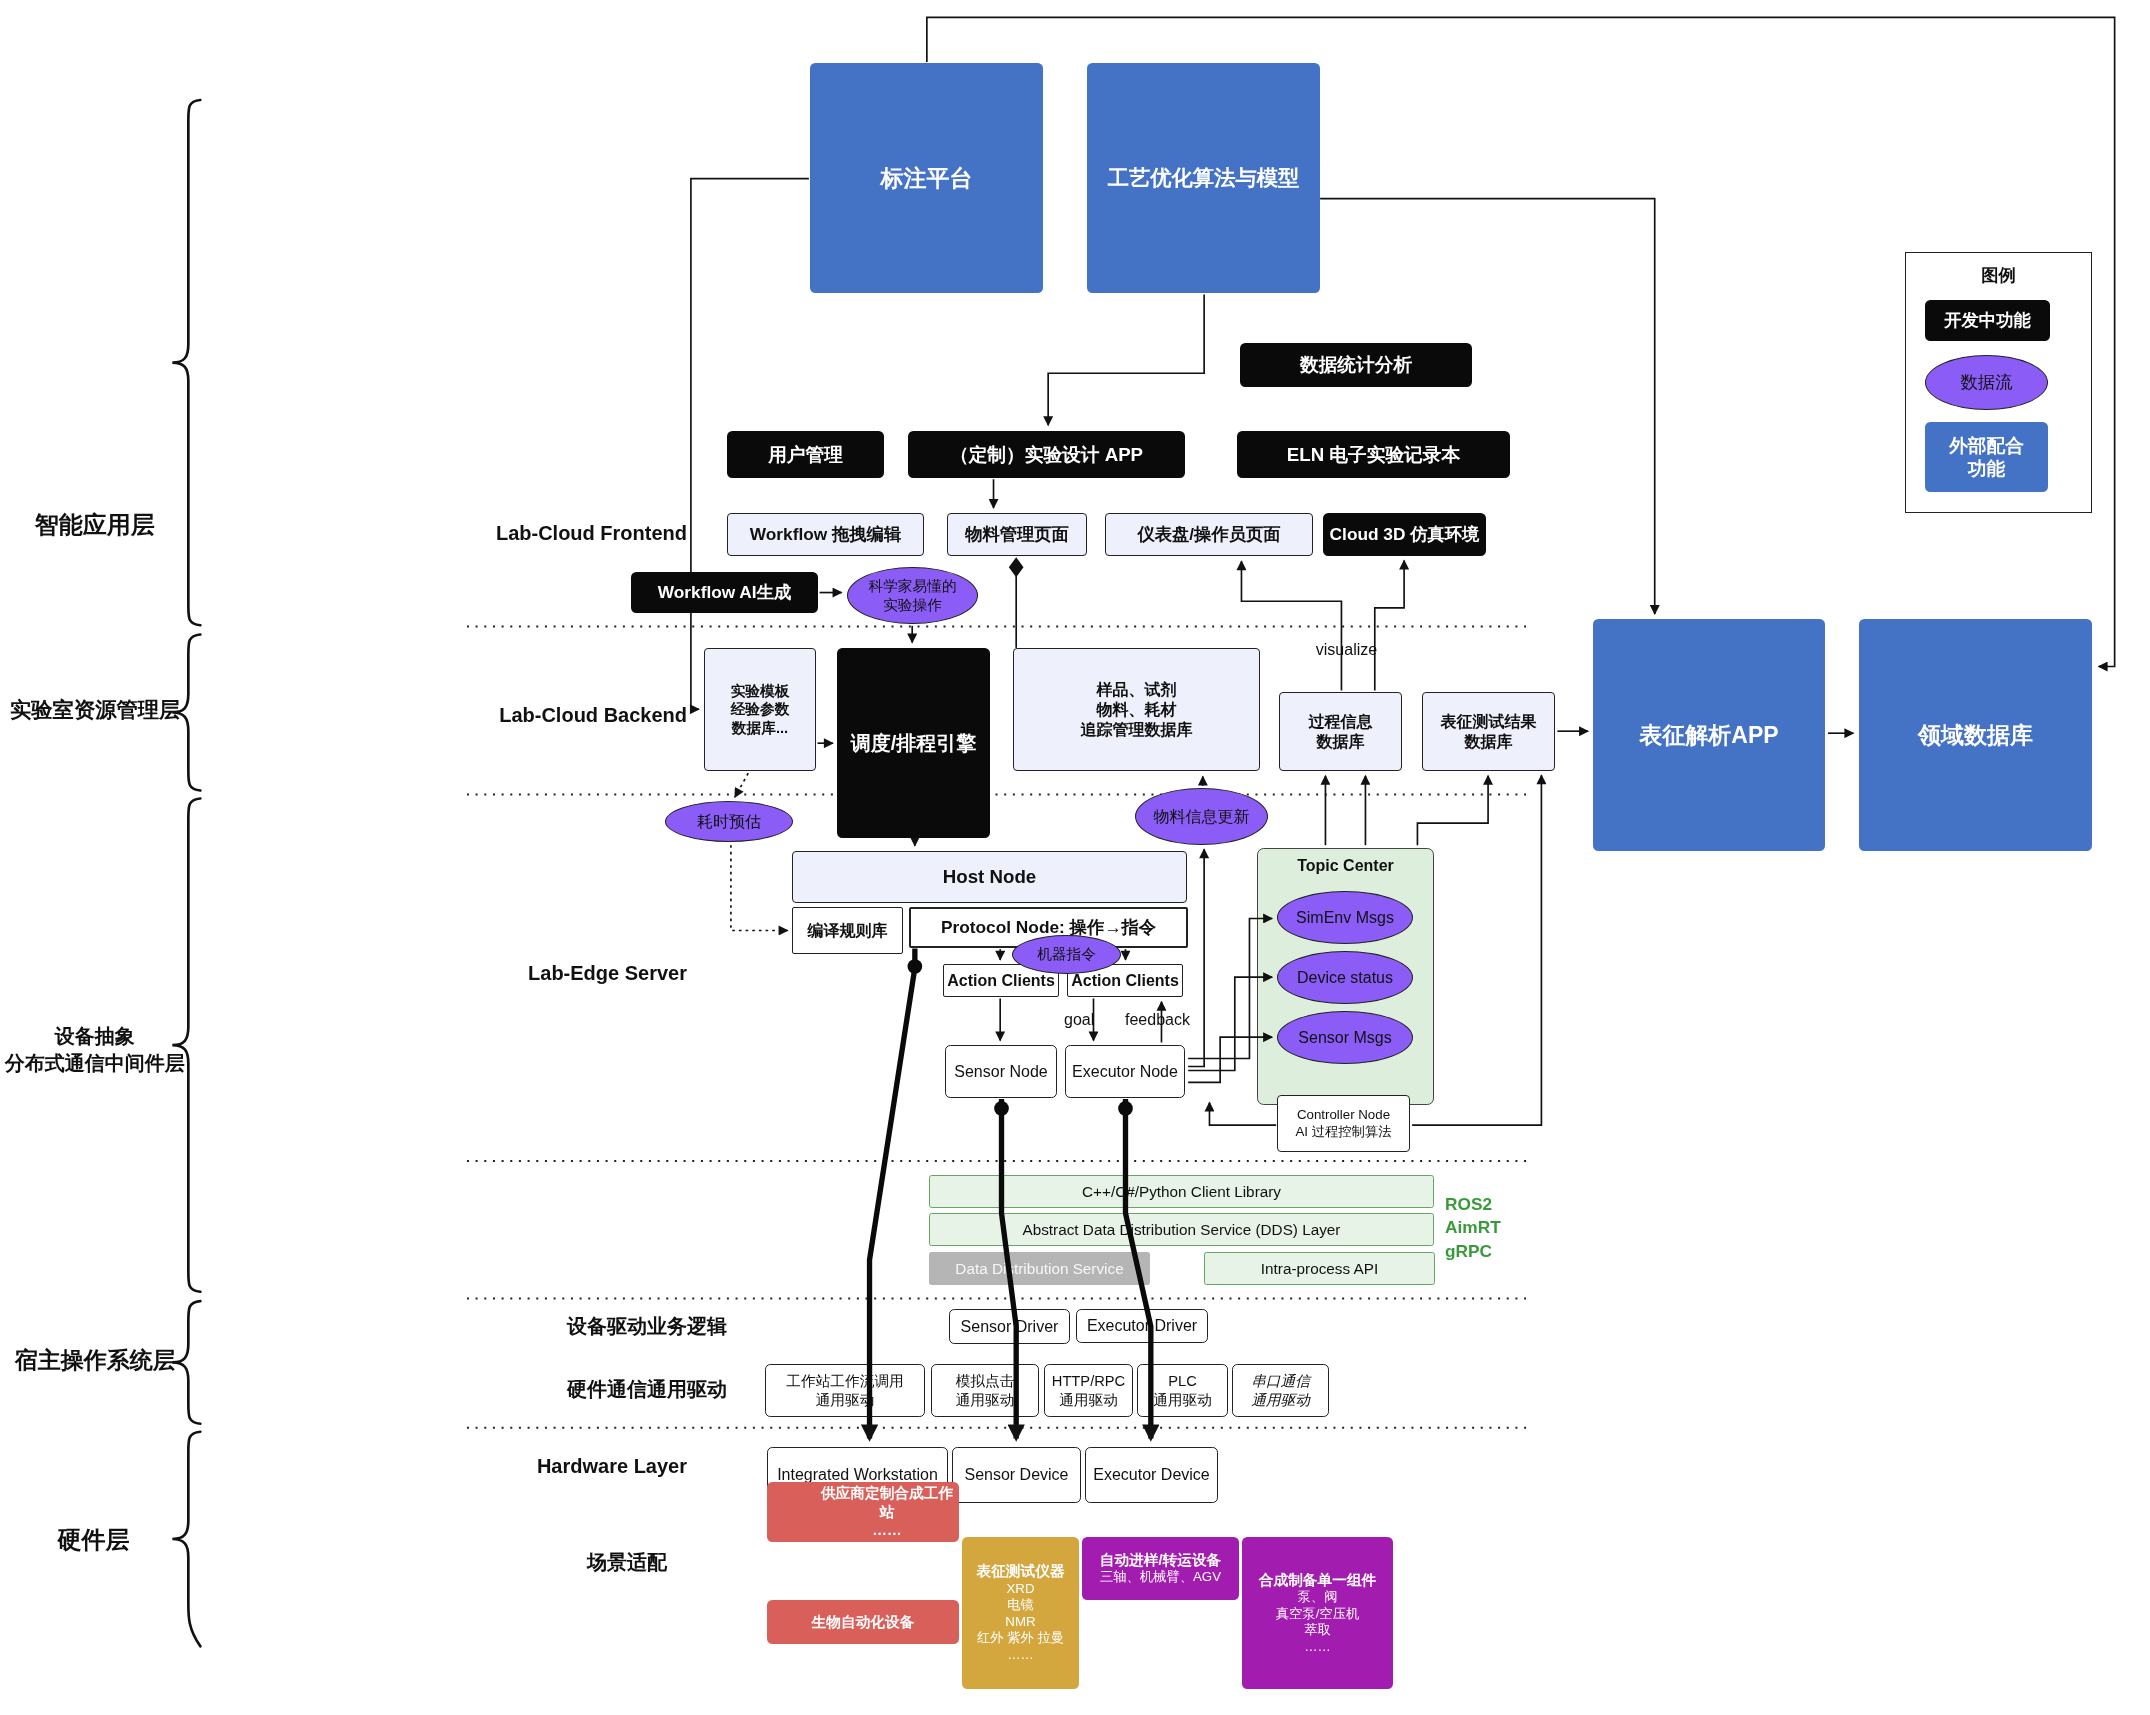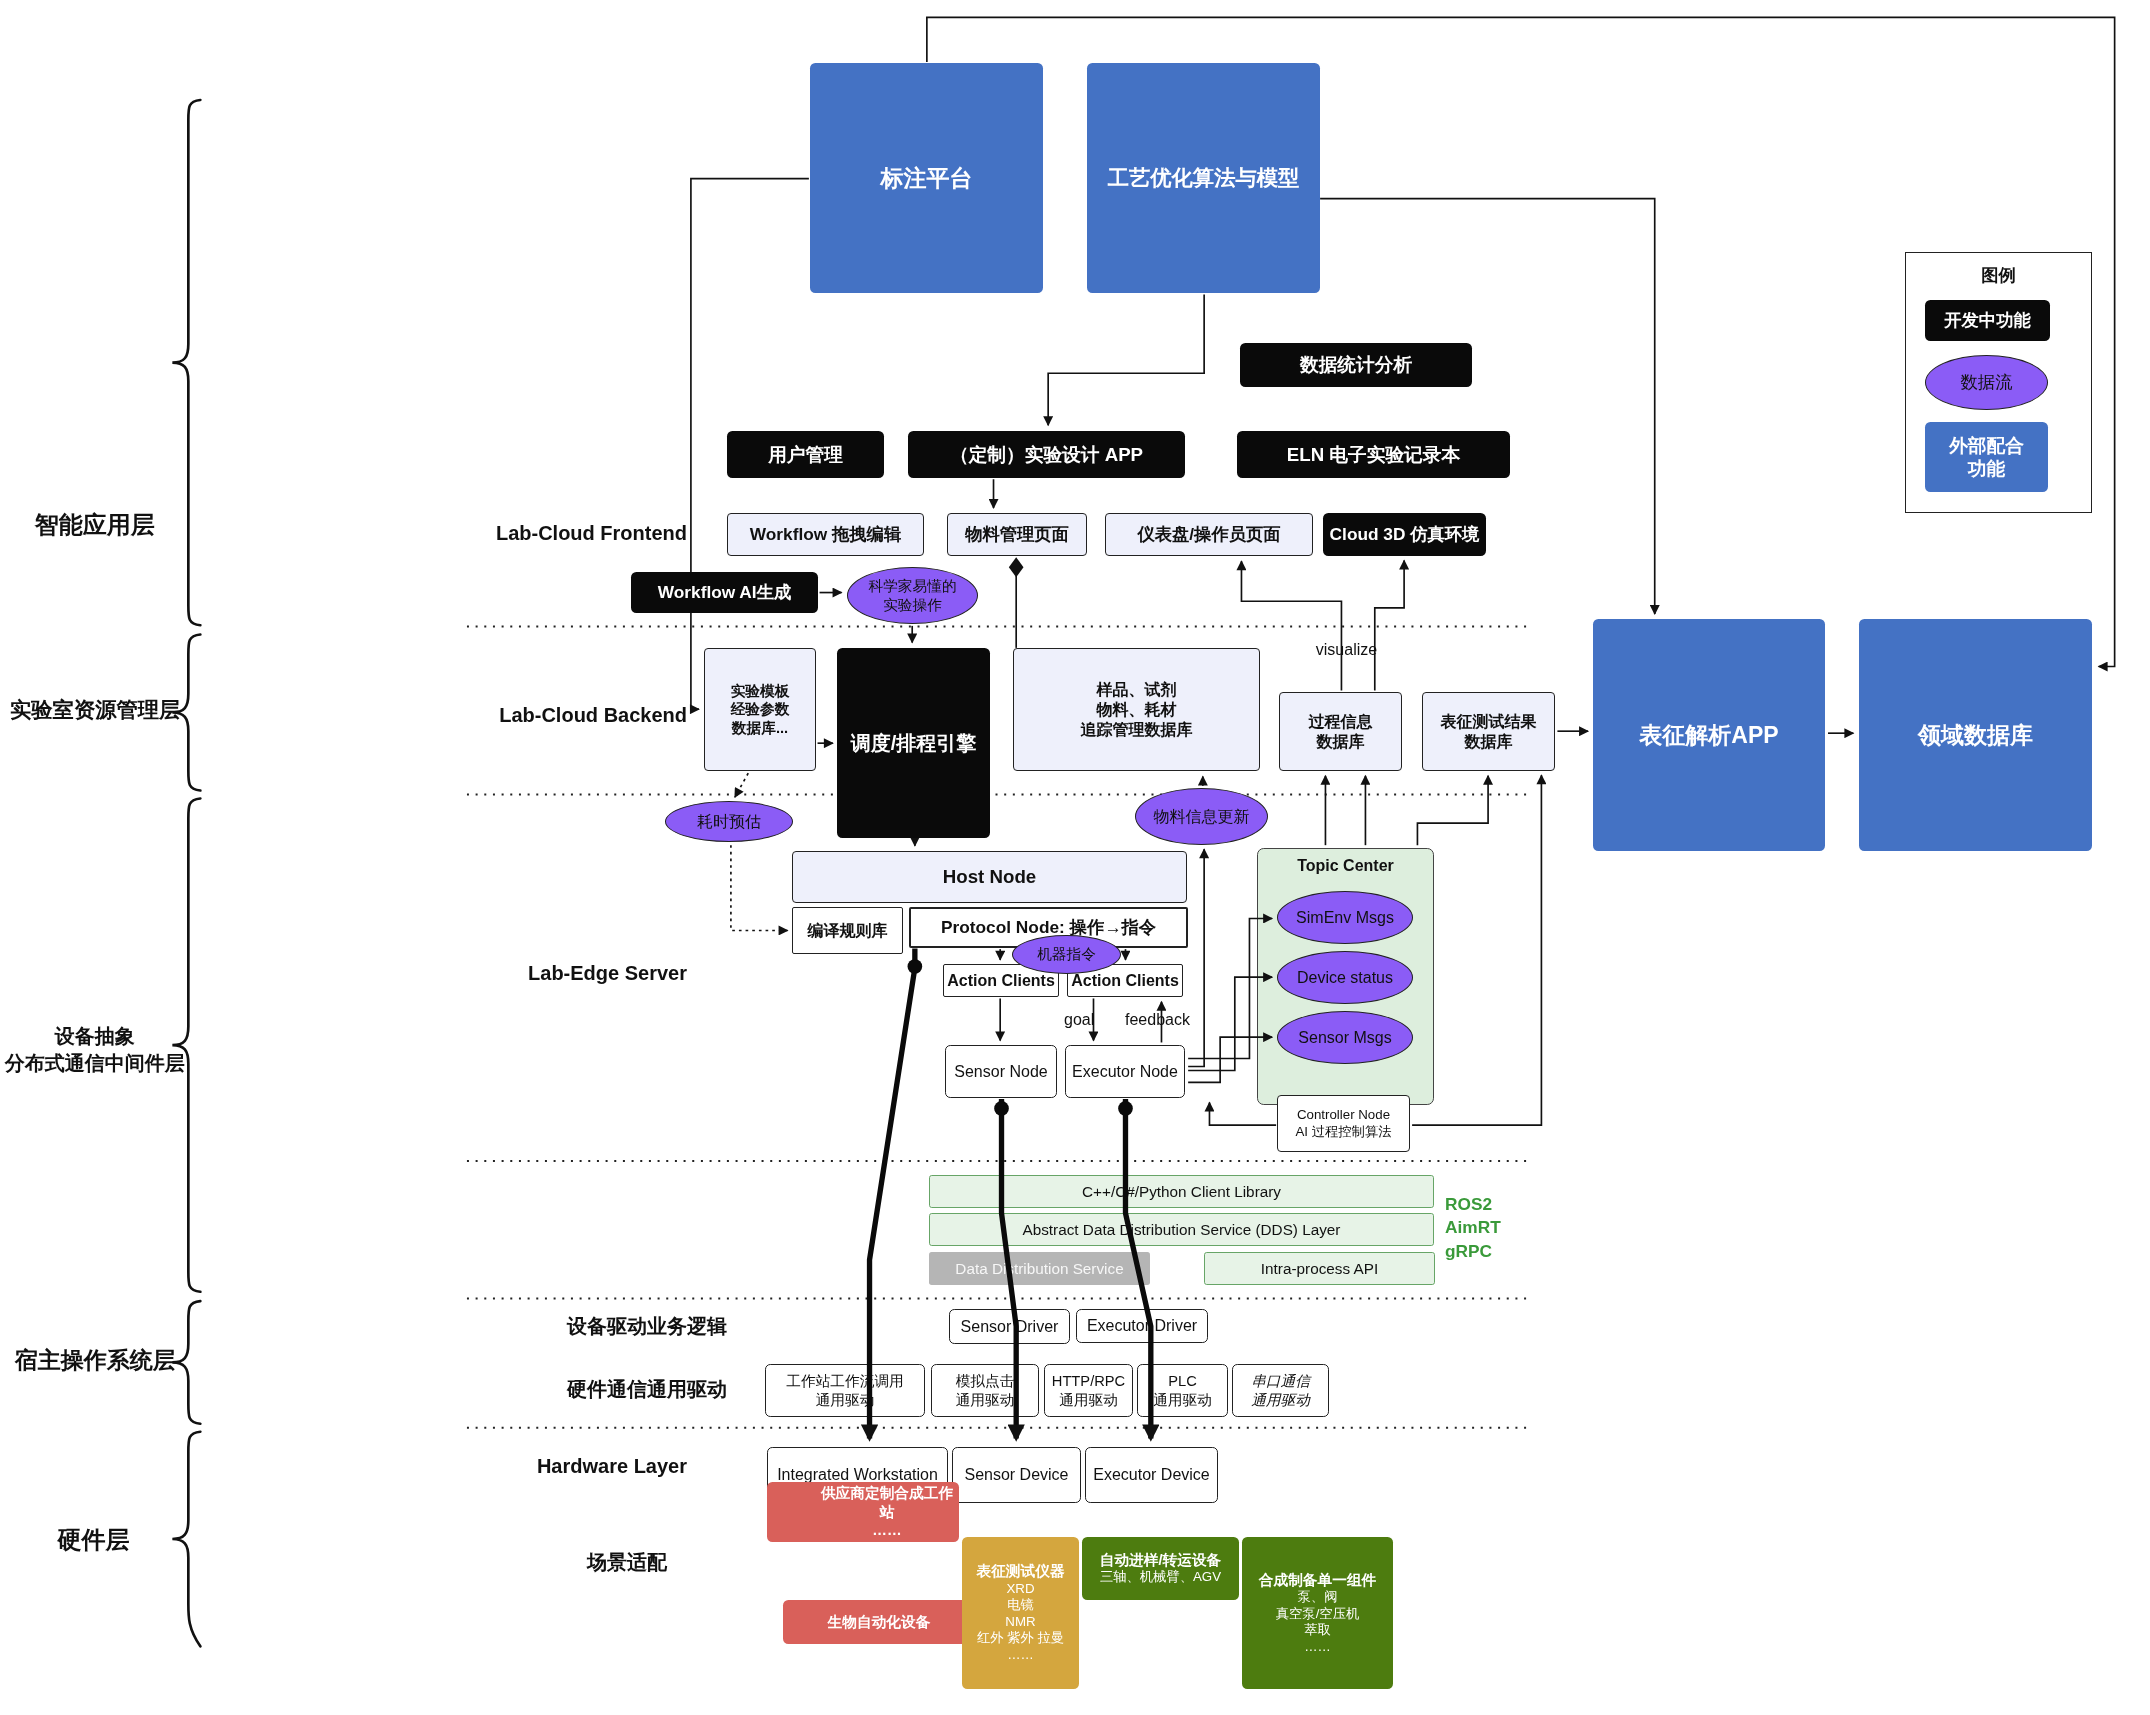--- a/index.html
+++ b/index.html
@@ -14,21 +14,21 @@
   .black{background:#0a0a0a;color:#fff;font-weight:bold;border-radius:5.3px;}
   .lav{background:#eef0fb;border:1.7px solid #222;border-radius:4px;font-weight:bold;}
   .white{background:#fff;border:1.7px solid #222;border-radius:5.3px;}
   .sq{border-radius:2px;}
   .ellipse{background:#8b5cf6;border:1.3px solid #222;border-radius:50%;}
   .topic{background:#ddeedd;border:1.3px solid #444;border-radius:6.7px;}
   .greenbox{background:#e7f3e7;border:1.3px solid #67a567;border-radius:2.7px;}
   .graybox{background:#b5b5b5;color:#f7f7f7;border-radius:2.7px;}
   .red{background:#d9605a;color:#fff;font-weight:bold;border-radius:5.3px;}
   .gold{background:#d4a63e;color:#fff;border-radius:5.3px;}
-  .green{background:#4d7c0f;color:#fff;border-radius:5.3px;}
+  .green{background:#a21caf;color:#fff;border-radius:5.3px;}
   .rowlabel{position:absolute;z-index:1;display:flex;align-items:center;justify-content:flex-end;
             font-weight:bold;white-space:pre-line;text-align:right;}
   .layerlabel{position:absolute;z-index:1;display:flex;align-items:center;justify-content:center;
               font-weight:bold;white-space:pre-line;text-align:center;}
   .plain{position:absolute;z-index:1;white-space:pre-line;}
   .fs20{font-size:13.3px;} .fs22{font-size:14.7px;} .fs23{font-size:15.3px;} .fs24{font-size:16px;}
   .fs26{font-size:17.3px;} .fs28{font-size:18.7px;} .fs30{font-size:20px;} .fs32{font-size:21.3px;}
   .fs34{font-size:23px;} .fs36{font-size:24px;}
   .greentext{color:#3a9a3a;font-weight:bold;line-height:1.35;}
   .bold{font-weight:bold;}
@@ -191,21 +191,21 @@
 通用驱动</div>
 
   <div class="rowlabel fs30" style="left:427px;top:1452px;width:260px;height:29px;">Hardware Layer</div>
   <div class="box white fs24" style="left:767px;top:1447px;width:181px;height:56px;">Integrated Workstation</div>
   <div class="box white fs24" style="left:952px;top:1447px;width:129px;height:56px;">Sensor Device</div>
   <div class="box white fs24" style="left:1085px;top:1447px;width:133px;height:56px;">Executor Device</div>
 
   <div class="rowlabel fs30" style="left:407px;top:1548px;width:260px;height:29px;">场景适配</div>
   <div class="box red fs22" style="left:767px;top:1482px;width:192px;height:60px;padding-left:48px;">供应商定制合成工作站
 ……</div>
-  <div class="box red fs22" style="left:767px;top:1600px;width:192px;height:44px;margin-left:16px;">生物自动化设备</div>
+  <div class="box red fs22" style="left:767px;top:1600px;width:192px;height:44px;">生物自动化设备</div>
   <div class="box gold col fs20" style="left:962px;top:1537px;width:117px;height:152px;padding:6.7px 2.7px;">
     <div class="bold fs22" style="white-space:pre-line;">表征测试仪器</div>
     <div style="white-space:pre-line;">XRD
 电镜
 NMR
 红外 紫外 拉曼
 ……</div>
   </div>
   <div class="box green col fs20" style="left:1082px;top:1537px;width:157px;height:63px;padding:5.3px 2.7px;">
     <div class="bold fs22" style="white-space:pre-line;">自动进样/转运设备</div>

